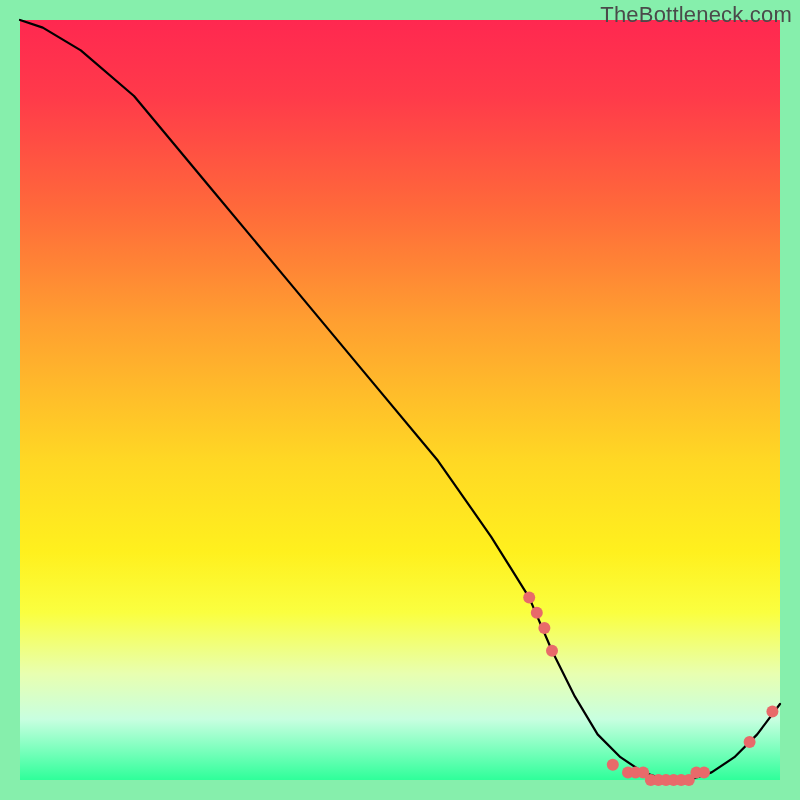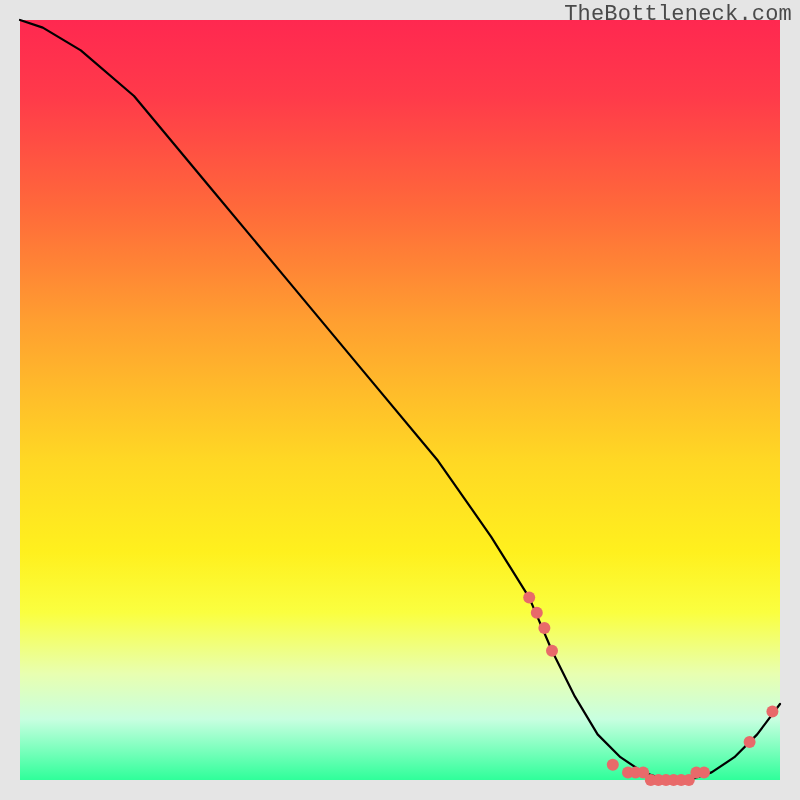--- a/index.html
+++ b/index.html
@@ -8,22 +8,21 @@
     width: 800px;
     height: 800px;
     background: #000;
     overflow: hidden;
     font-family: Arial, Helvetica, sans-serif;
   }
   .frame {
     position: relative;
     width: 800px;
     height: 800px;
-    background: #e5e5e5;
-    font-family: Liberation Mono, monospace;
+    background: #86efac;
   }
   .watermark {
     position: absolute;
     top: 2px;
     right: 8px;
     color: #4a4a4a;
     font-size: 22px;
     font-weight: 500;
     letter-spacing: 0.2px;
     z-index: 5;

